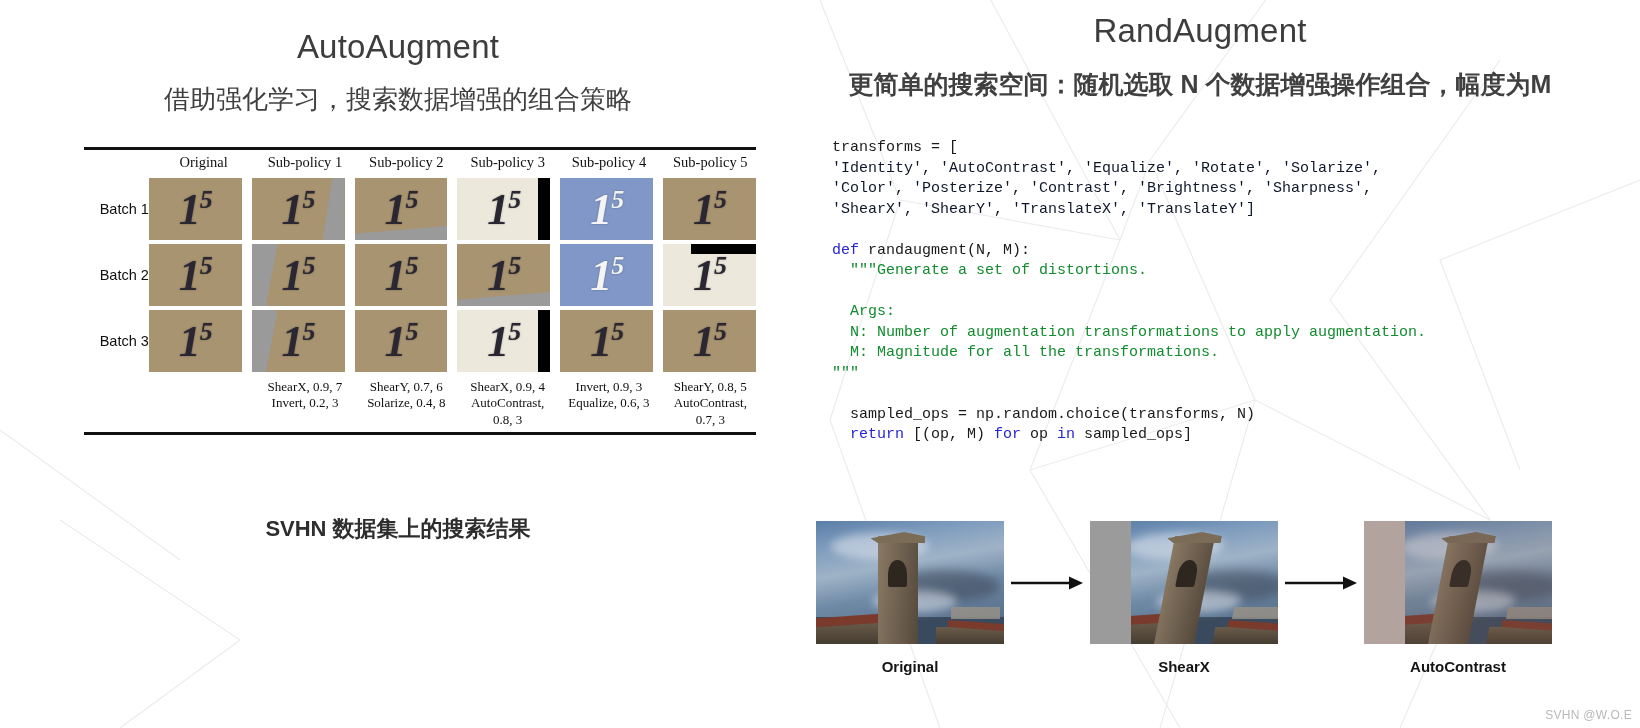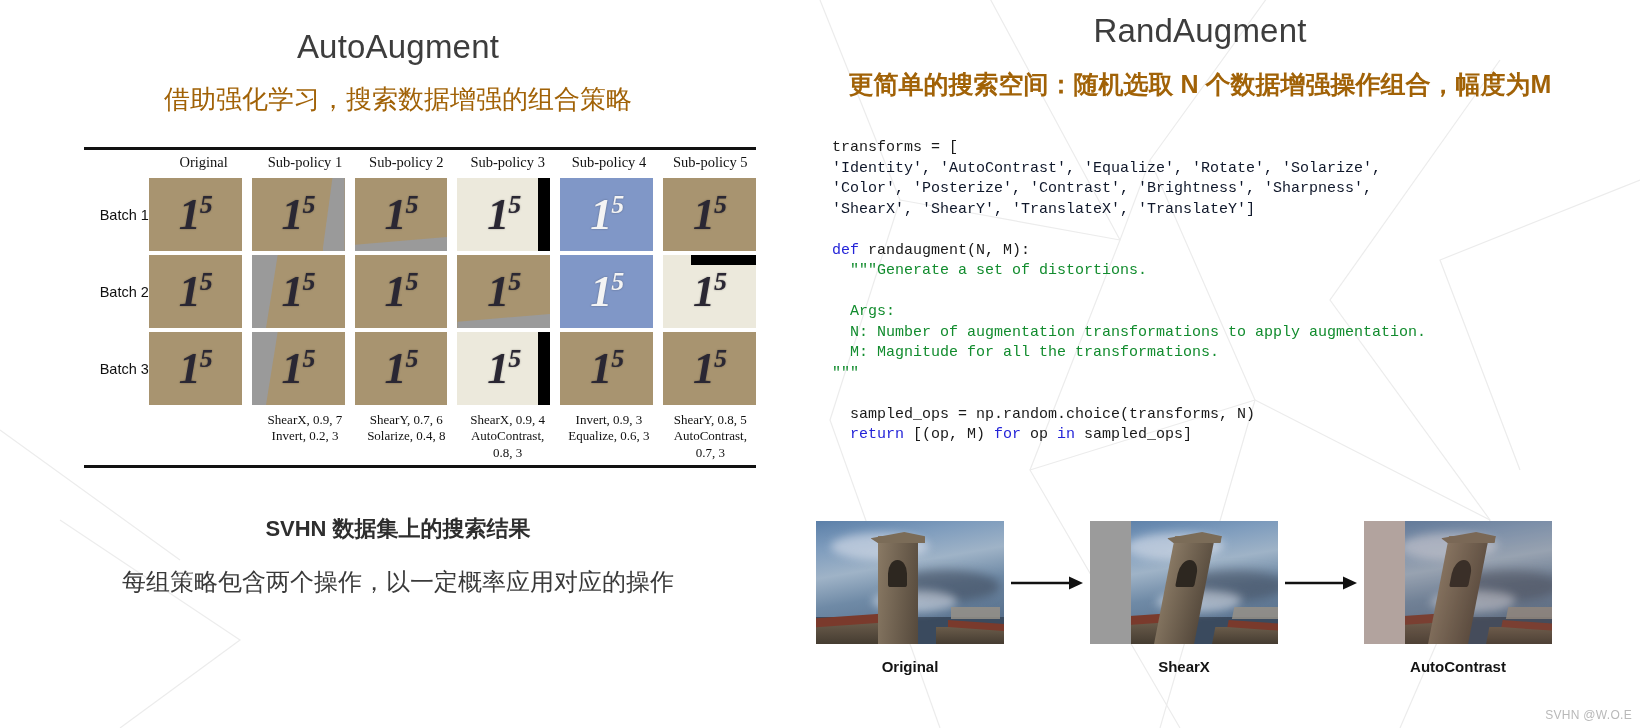--- a/index.html
+++ b/index.html
@@ -27,21 +27,21 @@
     font-size: 33px;
     font-weight: 400;
     color: #3d3d3d;
     letter-spacing: .2px;
     margin-top: 12px;
   }
   .title-cn {
     text-align:center;
     font-size: 26px;
     font-weight: 400;
-    color: #a16207;
+    color: #404040;
     margin-top: 16px;
     white-space: nowrap;
   }
   .panel-right .title-en { margin-top: 12px; }
   .panel-right .title-cn { font-size: 25px; margin-top: 18px; font-weight: bold; }
 
   
   .aa-figure {
     position:absolute;
     left: 66px; top: 131px;
@@ -64,21 +64,21 @@
   .aa-row { display:flex; align-items:center; margin-bottom: 4px; }
   .aa-row:last-child { margin-bottom: 2px; }
   .aa-rowlabel {
     width:74px;
     font-family: Liberation Sans, sans-serif;
     font-size: 14.5px;
     color:#101010;
     text-align:right;
   }
   .thumb {
-    width:106px; height:73px;
+    width:106px; height:62px;
     margin-right:10px;
     position:relative;
     overflow:hidden;
   }
   .thumb:last-child { margin-right:0; }
 
   
   .svhn { background:#a89470; }
   .svhn .digits {
     position:absolute; inset:0;
@@ -416,21 +416,20 @@
           <div>ShearY, 0.8, 5</div>
           <div>AutoContrast, 0.7, 3</div>
         </div>
       </div>
 
       <div class="aa-rule-bottom"></div>
     </div>
 
     <div class="left-notes">
       <div class="note-head">SVHN 数据集上的搜索结果</div>
-      <div class="note-line">每组策略包含两个操作，以一定概率应用对应的操作</div>
     </div>
   </div>
 
   <div class="panel-right">
 
     <div class="title-en">RandAugment</div>
     <div class="title-cn">更简单的搜索空间：随机选取 N 个数据增强操作组合，幅度为M</div>
 
     <div class="code"><span>transforms = [</span>
 <span class="tok-str">'Identity', 'AutoContrast', 'Equalize', 'Rotate', 'Solarize',</span>

